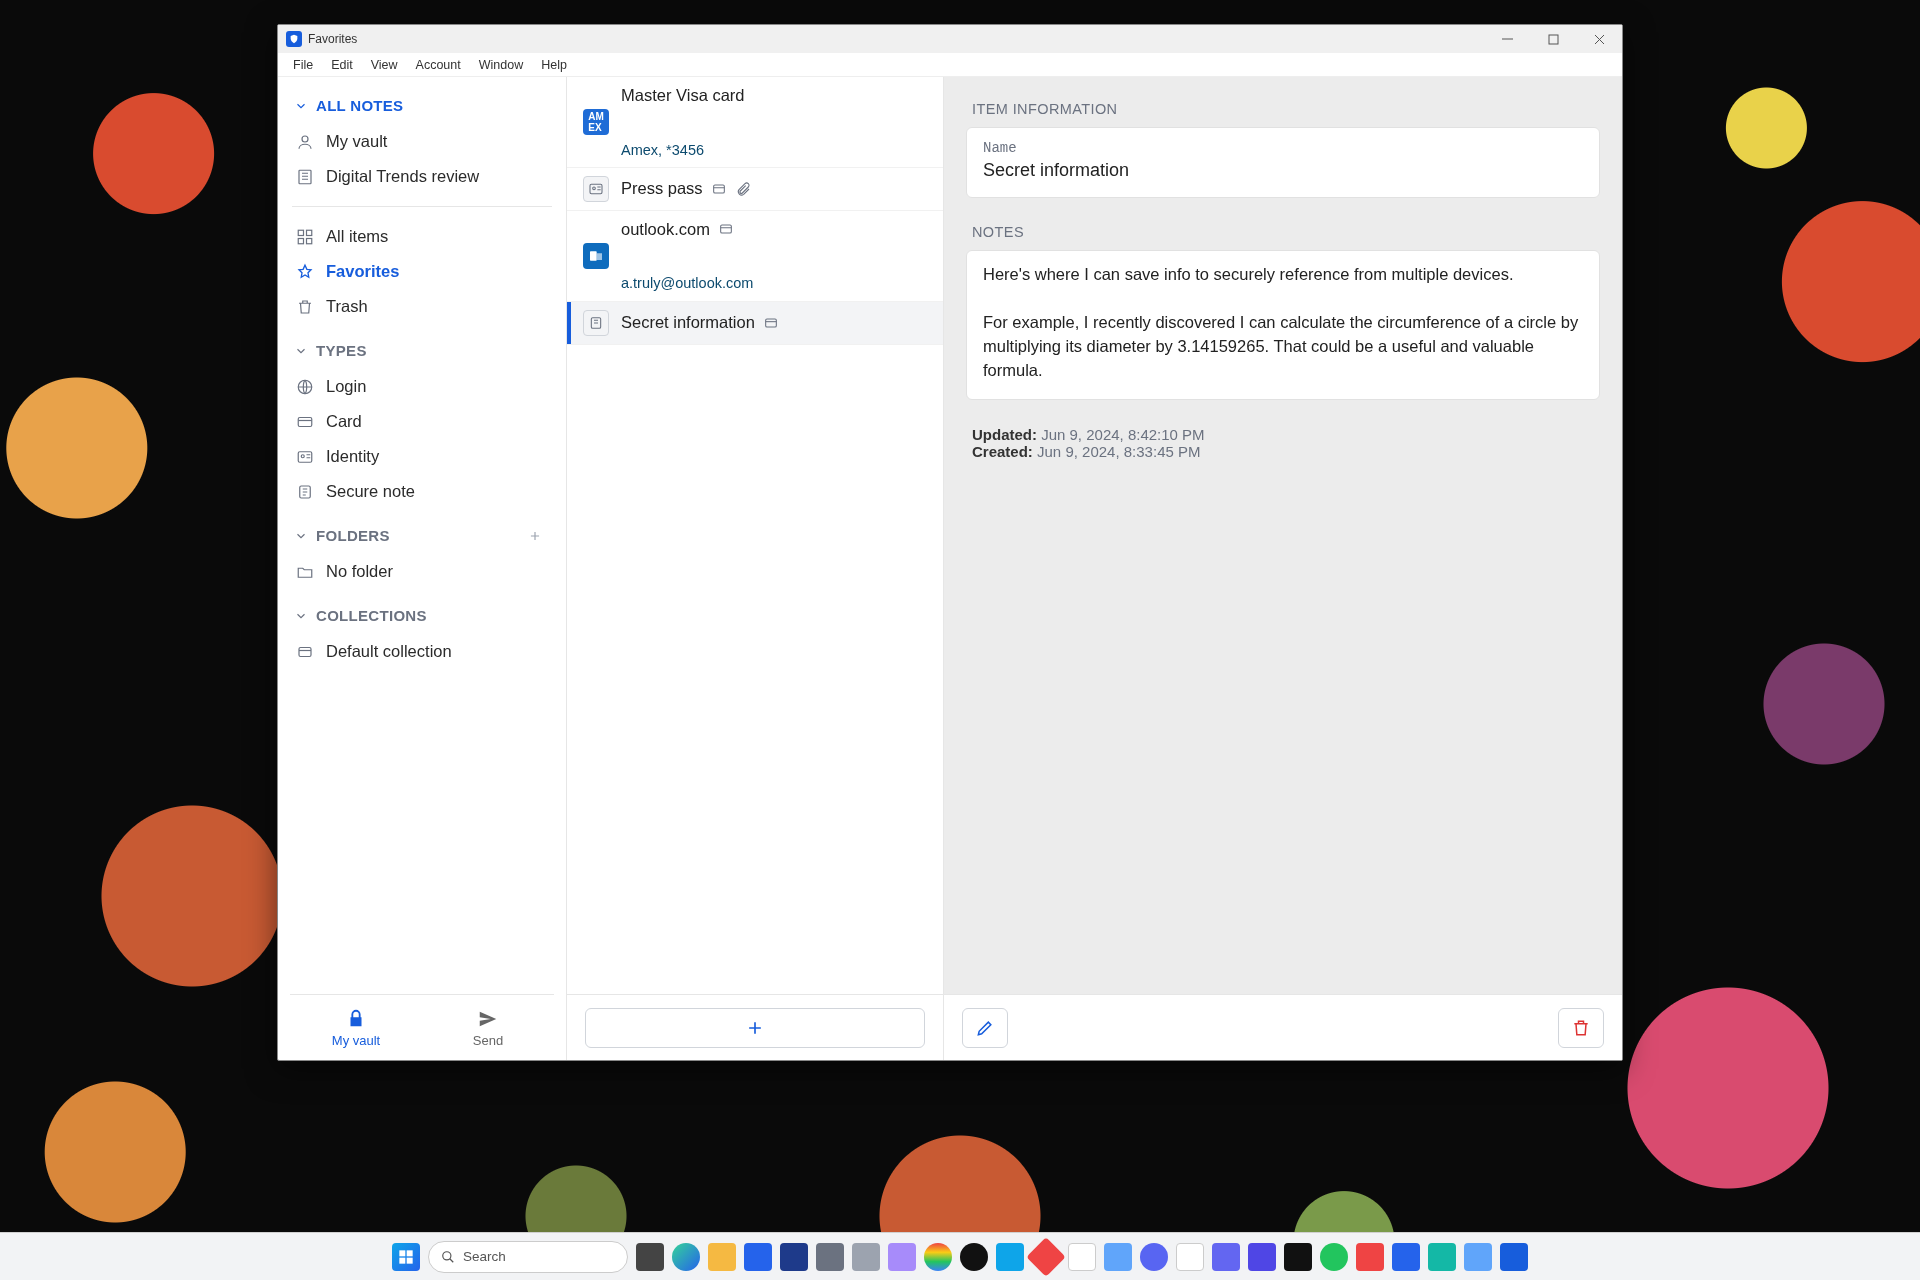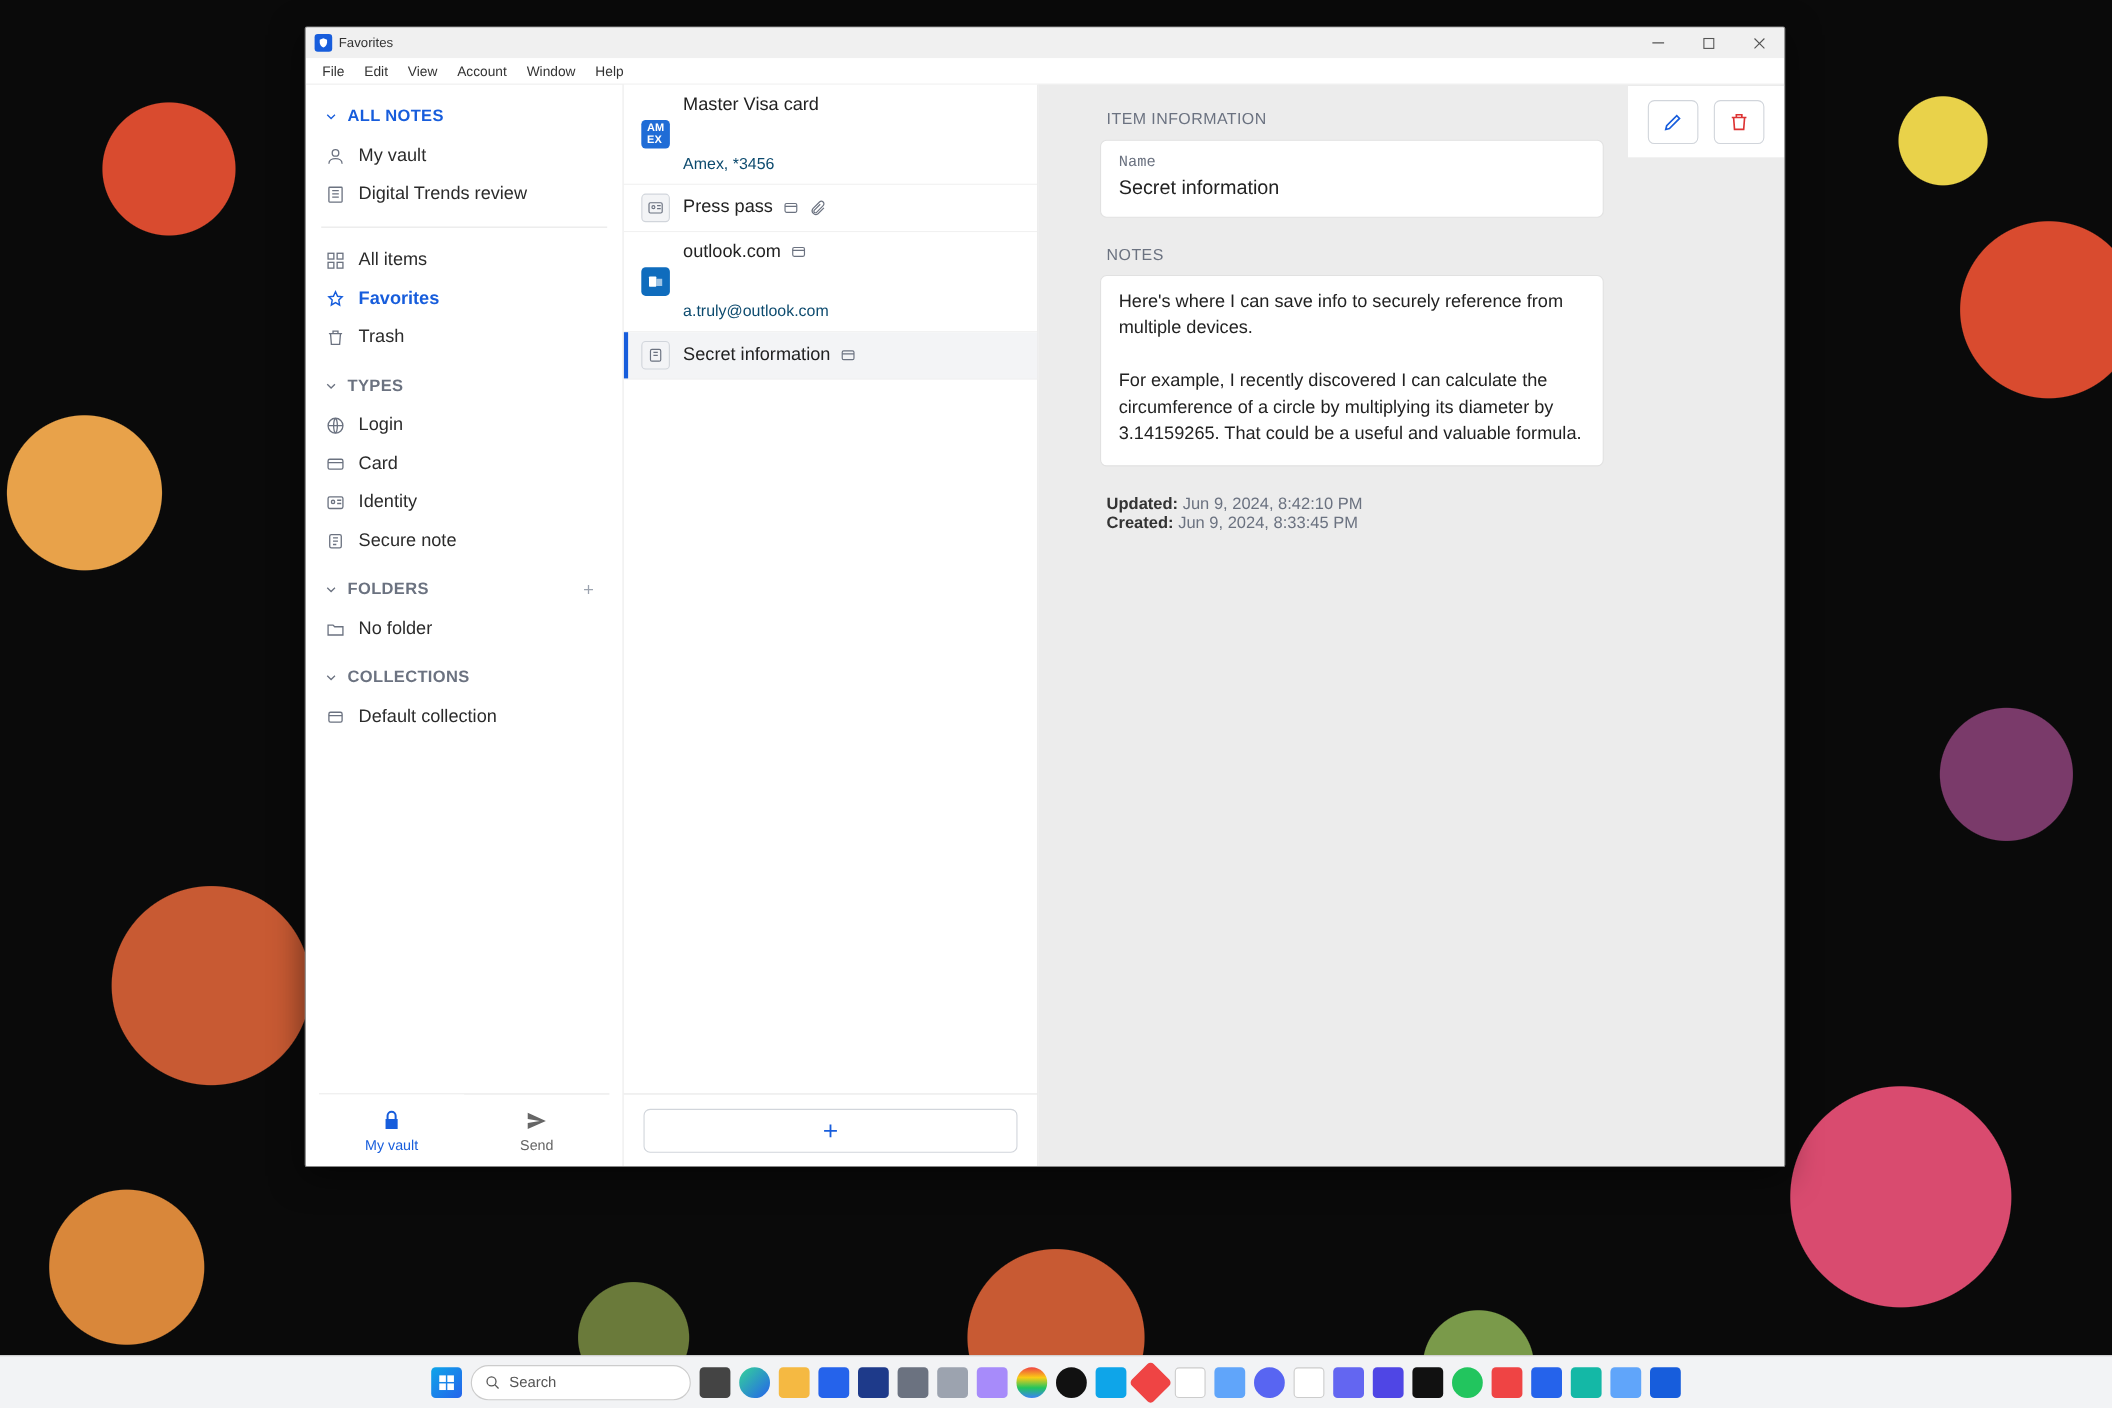--- a/index.html
+++ b/index.html
@@ -86,21 +86,21 @@
 .li .icon.note { background:#f3f4f6; color:#6b7280; border:1px solid #d1d5db; }
 .li .txt { display:flex; flex-direction:column; line-height:1.25; }
 .li .title { font-size:16.5px; color:#222; display:flex; align-items:center; gap:8px; }
 .li .sub { font-size:14.5px; color:#0c4a6e;margin-top:35px; }
 .mini-ic { width:16px; height:16px; color:#6b7280; }
 
 .list-footer { height:66px; border-top:1px solid #e6e6e6; display:flex; align-items:center; justify-content:center; padding:0 18px; }
 .addbtn { flex:1; height:40px; border:1px solid #d1d5db; border-radius:6px; display:flex; align-items:center; justify-content:center; color:#175ddc; background:#fff; }
 
 
-.detail { flex:1; background:#ececec; display:flex; flex-direction:row;padding-left:34px; }
+.detail { flex:1; background:#ececec; display:flex; flex-direction:column; }
 .detail-body { flex:1; padding:18px 22px; overflow:auto; }
 .sect-label { font-size:14.5px; letter-spacing:.4px; color:#6b7280; margin:6px 0 10px 6px; }
 .card { background:#fff; border:1px solid #e1e1e1; border-radius:6px; padding:12px 16px 16px 16px; margin-bottom:26px; }
 .field-label { font-size:14px; color:#6b7280; margin-bottom:4px;font-family:Liberation Mono, monospace; }
 .field-value { font-size:18px; color:#222; }
 .notes-text { font-size:16.5px; color:#222; line-height:1.45; white-space:pre-wrap; }
 .meta { font-size:15px; color:#6b7280; padding-left:6px; }
 .meta b { color:#333; font-weight:600; }
 
 .detail-footer { height:66px; border-top:1px solid #e6e6e6; background:#fff; display:flex; align-items:center; padding:0 18px; gap:14px; }

